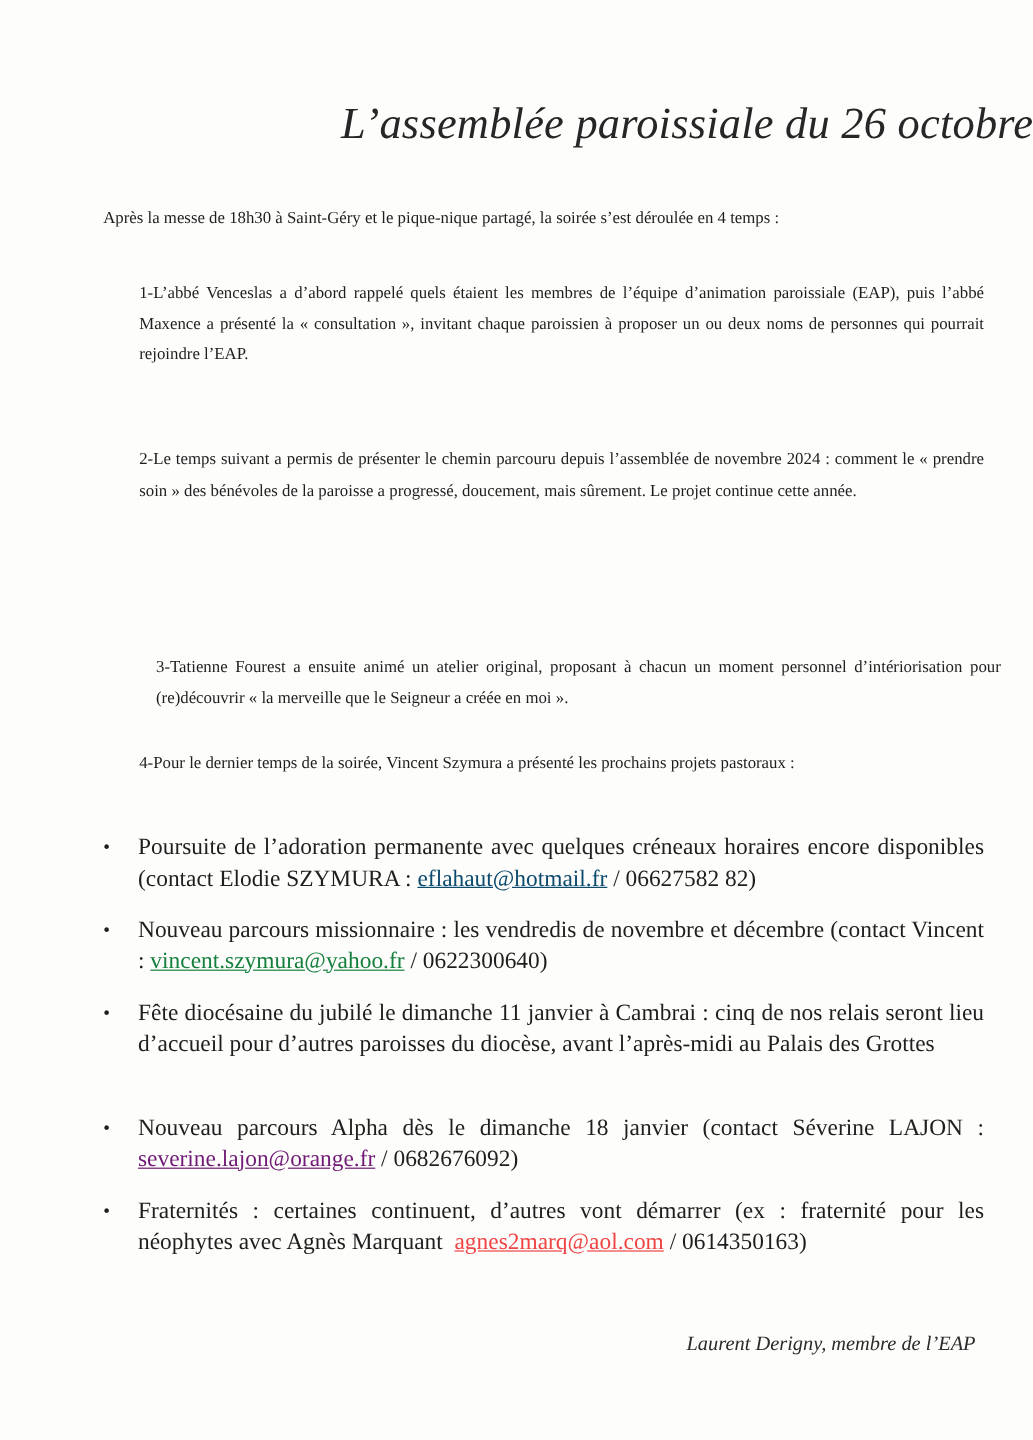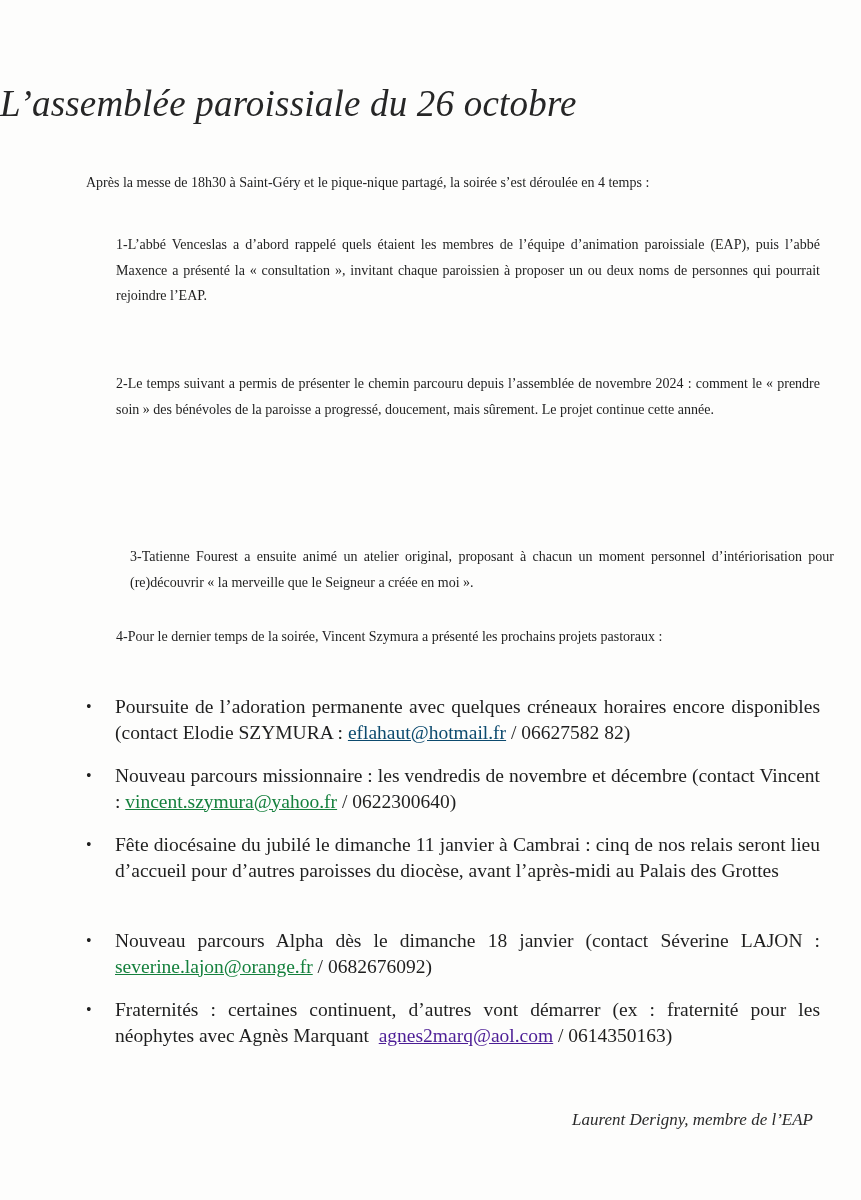--- a/index.html
+++ b/index.html
@@ -1,21 +1,21 @@
 <!DOCTYPE html>
 <html><head>
 <meta charset="utf-8">
 <style>
   html, body { margin: 0; padding: 0; }
   body {
     width: 861px; height: 1200px; background: #fdfdfc; position: relative; overflow: hidden;
     font-family: "Liberation Serif", "DejaVu Serif", serif; color: #1e1e1e;
   }
   .title {
-    position: absolute; left: 0; top: 82px; width: 861px; text-align: left;
+    position: absolute; left: 0; top: 82px; width: 861px; text-align: right;
     font-style: italic; font-size: 37px; letter-spacing: 0.2px; color: #262626;
   }
   .p { position: absolute; font-size: 14px; line-height: 25.5px; text-align: justify; }
   .intro { left: 58px; top: 170px; width: 762px; text-indent: 28px; }
   .block { left: 116px; width: 704px; }
   .b1 { top: 232px; }
   .b2 { top: 371px; }
   .b3 { top: 530px; }
   .b4 { top: 624px; }
   .list { position: absolute; left: 86px; width: 734px; margin: 0; padding: 0; list-style: none; }
@@ -48,21 +48,21 @@
   <li class="li2">
     <span class="bul">•</span>
     <span class="txt"><span>Nouveau parcours missionnaire : les vendredis de novembre et décembre (contact Vincent : </span><a class="mail" style="color: #15803d;">vincent.szymura@yahoo.fr</a><span> / 0622300640)</span></span>
   </li>
   <li class="li3">
     <span class="bul">•</span>
     <span class="txt"><span>Fête diocésaine du jubilé le dimanche 11 janvier à Cambrai : cinq de nos relais seront lieu d’accueil pour d’autres paroisses du diocèse, avant l’après-midi au Palais des Grottes</span></span>
   </li>
   <li class="li4">
     <span class="bul">•</span>
-    <span class="txt"><span>Nouveau parcours Alpha dès le dimanche 18 janvier (contact Séverine LAJON : </span><a class="mail" style="color: #15803d;">severine.lajon@orange.fr</a><span> / 0682676092)</span></span>
+    <span class="txt"><span>Nouveau parcours Alpha dès le dimanche 18 janvier (contact Séverine LAJON : </span><a class="mail" style="color: #701a75;">severine.lajon@orange.fr</a><span> / 0682676092)</span></span>
   </li>
   <li class="li5">
     <span class="bul">•</span>
-    <span class="txt"><span style="white-space:pre-wrap">Fraternités : certaines continuent, d’autres vont démarrer (ex : fraternité pour les néophytes avec Agnès Marquant  </span><a class="mail" style="color: #4c1d95;">agnes2marq@aol.com</a><span> / 0614350163)</span></span>
+    <span class="txt"><span style="white-space:pre-wrap">Fraternités : certaines continuent, d’autres vont démarrer (ex : fraternité pour les néophytes avec Agnès Marquant  </span><a class="mail" style="color: #ef4444;">agnes2marq@aol.com</a><span> / 0614350163)</span></span>
   </li>
 </ul>
 
 <div class="sign">Laurent Derigny, membre de l’EAP</div>
 
 </body></html>

